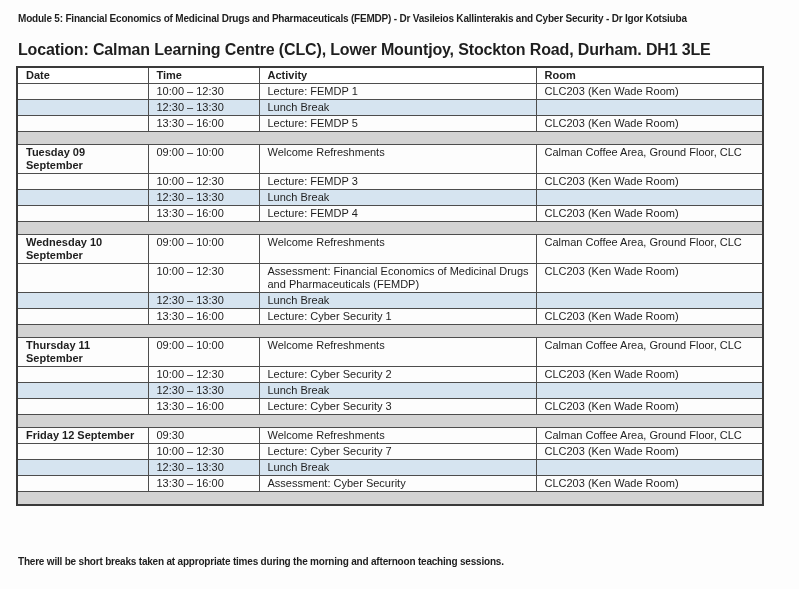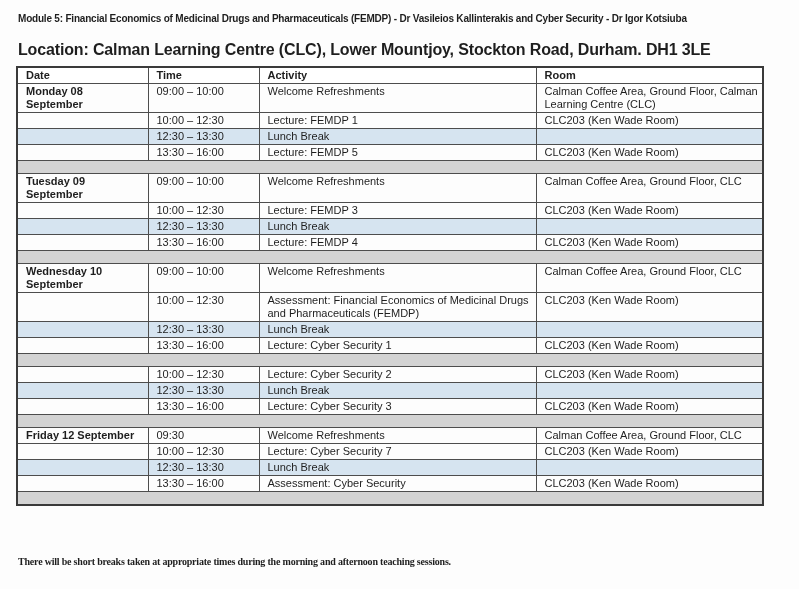--- a/index.html
+++ b/index.html
@@ -70,21 +70,20 @@
     border-bottom: 2px solid #3a3a3a;
   }
   .doc-footnote {
     position: absolute;
     left: 18px;
     top: 556px;
     font-size: 10px;
     font-weight: bold;
     letter-spacing: -0.2px;
     white-space: nowrap;
-    font-family: Liberation Serif, serif;
   }
 </style>
 </head>
 <body>
 
 <div class="page">
 
   <div class="doc-title">Module 5: Financial Economics of Medicinal Drugs and Pharmaceuticals (FEMDP) - Dr Vasileios Kallinterakis and Cyber Security - Dr Igor Kotsiuba</div>
 
   <div class="doc-location">Location: Calman Learning Centre (CLC), Lower Mountjoy, Stockton Road, Durham. DH1 3LE</div>
@@ -99,29 +98,20 @@
     <thead>
       <tr>
         <th>Date</th>
         <th>Time</th>
         <th>Activity</th>
         <th>Room</th>
       </tr>
     </thead>
     <tbody>
         <tr>
-          <td class="date-cell">
-            <div>Monday 08</div>
-            <div>September</div>
-          </td>
-          <td>09:00 – 10:00</td>
-          <td>Welcome Refreshments</td>
-          <td>Calman Coffee Area, Ground Floor, Calman Learning Centre (CLC)</td>
-        </tr>
-        <tr>
           <td class="date-cell"></td>
           <td>10:00 – 12:30</td>
           <td>Lecture: FEMDP 1</td>
           <td>CLC203 (Ken Wade Room)</td>
         </tr>
         <tr class="lunch">
           <td class="date-cell"></td>
           <td>12:30 – 13:30</td>
           <td>Lunch Break</td>
           <td></td>
@@ -189,20 +179,29 @@
         <tr>
           <td class="date-cell"></td>
           <td>13:30 – 16:00</td>
           <td>Lecture: Cyber Security 1</td>
           <td>CLC203 (Ken Wade Room)</td>
         </tr>
         <tr>
           <td class="sep" colspan="4"></td>
         </tr>
         <tr>
+          <td class="date-cell">
+            <div>Thursday 11</div>
+            <div>September</div>
+          </td>
+          <td>09:00 – 10:00</td>
+          <td>Welcome Refreshments</td>
+          <td>Calman Coffee Area, Ground Floor, CLC</td>
+        </tr>
+        <tr>
           <td class="date-cell"></td>
           <td>10:00 – 12:30</td>
           <td>Lecture: Cyber Security 2</td>
           <td>CLC203 (Ken Wade Room)</td>
         </tr>
         <tr class="lunch">
           <td class="date-cell"></td>
           <td>12:30 – 13:30</td>
           <td>Lunch Break</td>
           <td></td>

